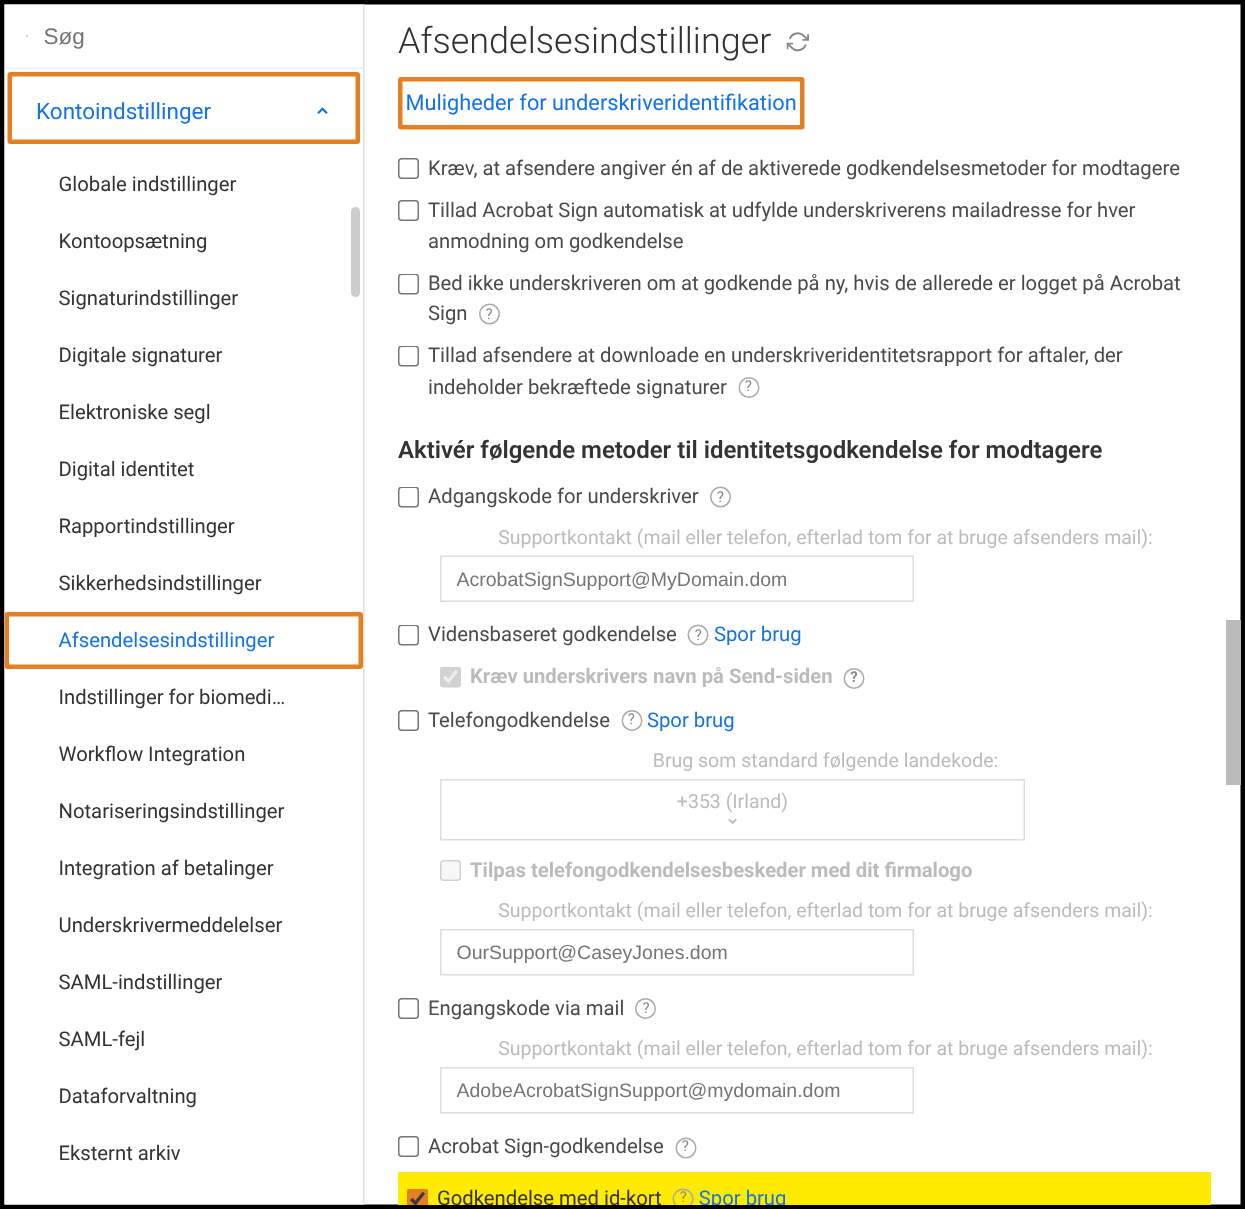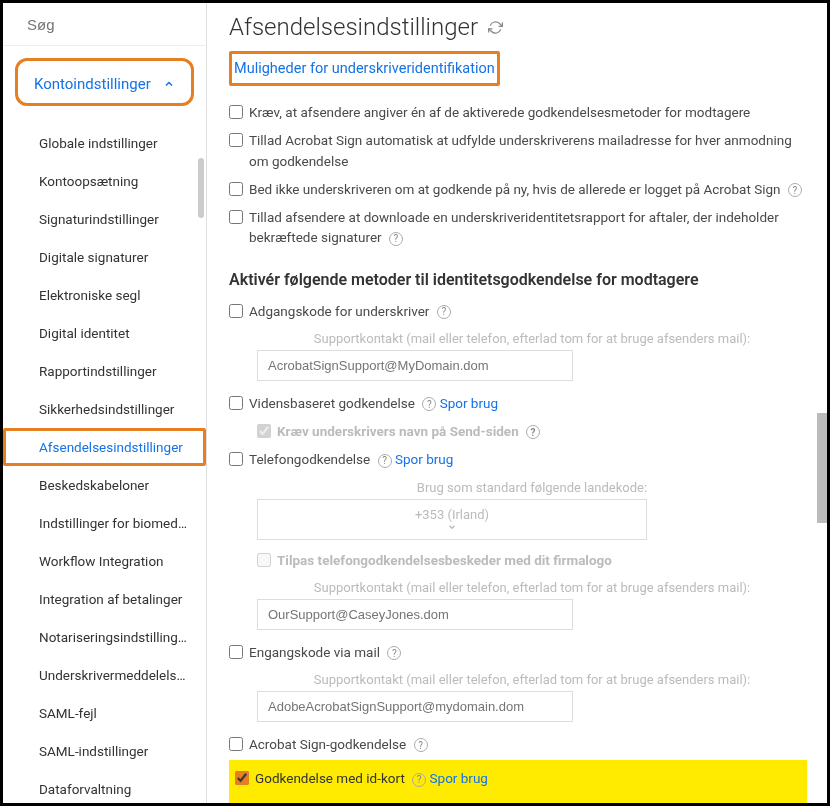--- a/index.html
+++ b/index.html
@@ -8,21 +8,21 @@
       font-size: 14px;
       color: #333;
       background: #fff;
       width: 830px;
       height: 806px;
       overflow: hidden;
       position: relative;
     }
     .container { display: flex; height: 100%; border: 3px solid #000; }
     .sidebar {
-      width: 204px;
+      width: 240px;
       border-right: 1px solid #e0e0e0;
       display: flex;
       flex-direction: column;
       background: #fff;
     }
     .search-row {
       display: flex;
       align-items: center;
       padding: 12px 14px;
       gap: 10px;
@@ -39,22 +39,22 @@
     }
     .accordion-header {
       display: flex;
       align-items: center;
       justify-content: space-between;
       padding: 14px 16px 10px;
       color: #1473e6;
       font-size: 15px;
       cursor: pointer;
       border: 3px solid #e67e22;
-      border-radius: 12px;
-      margin: 12px;
+      border-radius: 2px;
+      margin: 2px;
     }
     .chevron-up { width: 12px; height: 12px; color: #1473e6; }
     .nav-list { list-style: none; overflow-y: auto; flex: 1; padding-top: 6px; position: relative; }
     .nav-item {
       padding: 11px 18px 11px 36px;
       font-size: 13.5px;
       color: #333;
       cursor: pointer;
       white-space: nowrap;
       overflow: hidden;
@@ -206,28 +206,27 @@
       <div class="nav-scrollbar"></div>
     <li class="nav-item">Globale indstillinger</li>
         <li class="nav-item">Kontoopsætning</li>
         <li class="nav-item">Signaturindstillinger</li>
         <li class="nav-item">Digitale signaturer</li>
         <li class="nav-item">Elektroniske segl</li>
         <li class="nav-item">Digital identitet</li>
         <li class="nav-item">Rapportindstillinger</li>
         <li class="nav-item">Sikkerhedsindstillinger</li>
         <li class="nav-item active">Afsendelsesindstillinger</li>
-        <li class="nav-item">Beskedskabeloner</li>
         <li class="nav-item">Indstillinger for biomedi…</li>
         <li class="nav-item">Workflow Integration</li>
+        <li class="nav-item">Notariseringsindstillinger</li>
         <li class="nav-item">Integration af betalinger</li>
-        <li class="nav-item">Notariseringsindstillinger</li>
         <li class="nav-item">Underskrivermeddelelser</li>
+        <li class="nav-item">SAML-indstillinger</li>
         <li class="nav-item">SAML-fejl</li>
-        <li class="nav-item">SAML-indstillinger</li>
         <li class="nav-item">Dataforvaltning</li>
         <li class="nav-item">Eksternt arkiv</li>
       </ul>
   </aside>
 
   <main class="main">
     <h1 class="page-title">
       <span>Afsendelsesindstillinger</span>
       <svg class="refresh-icon" viewBox="0 0 24 24" fill="none" stroke="currentColor" stroke-width="2">
           <path d="M23 4v6h-6M1 20v-6h6"></path>

